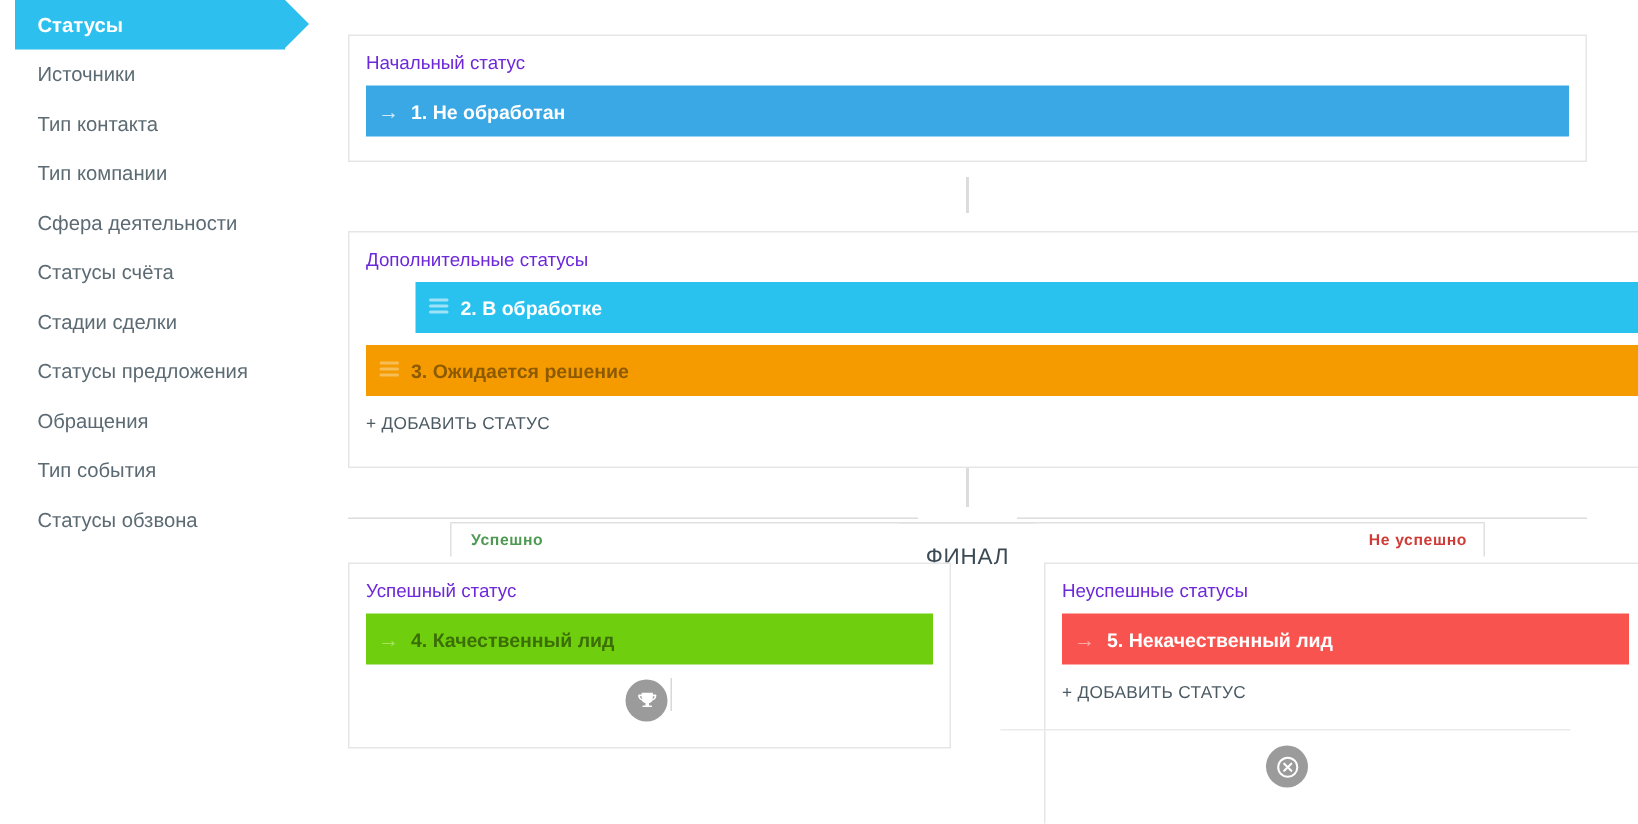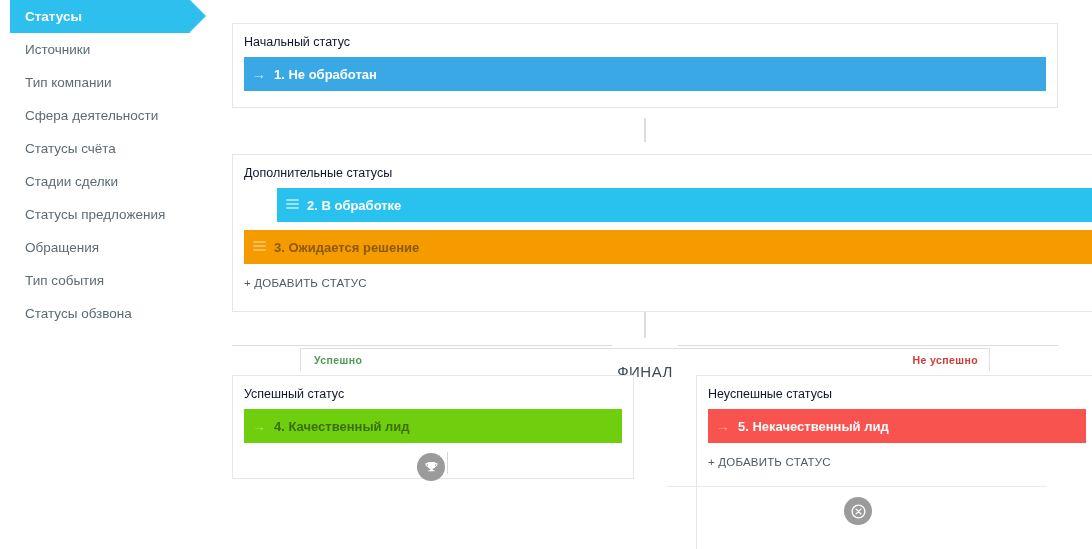--- a/index.html
+++ b/index.html
@@ -41,21 +41,21 @@
   }
 
   
   .panel {
     position: absolute;
     background: #ffffff;
     border: 1px solid #e6e6e6;
   }
   .panel-title {
     font-size: 12.5px;
-    color: #0f172a;
+    color: #6d28d9;
     padding: 11px 0 8px 11px;
   }
   .bar {
     height: 34px;
     display: flex; align-items: center;
     font-size: 13px; font-weight: bold;
     margin: 0 11px;
   }
   .bar .glyph {
     width: 30px; text-align: center;
@@ -150,20 +150,23 @@
 <div id="root">
 
   <nav class="sidebar">
     <div class="side-item active" style="top:0">
       <span class="banner">Статусы</span>
     </div>
     <div class="side-item">
       <span>Источники</span>
     </div>
     <div class="side-item">
+      <span>Тип контакта</span>
+    </div>
+    <div class="side-item">
       <span>Тип компании</span>
     </div>
     <div class="side-item">
       <span>Сфера деятельности</span>
     </div>
     <div class="side-item">
       <span>Статусы счёта</span>
     </div>
     <div class="side-item">
       <span>Стадии сделки</span>
@@ -221,21 +224,21 @@
   <div class="bracket" style="left:300px; top:348px; width:390px;">
     <div class="edge" style="left:0;"></div>
     <div class="tag success">Успешно</div>
   </div>
 
   <div class="bracket" style="left:600px; top:348px; width:390px;">
     <div class="edge" style="right:0;"></div>
     <div class="tag fail">Не успешно</div>
   </div>
 
-  <section class="panel" style="left:232px; top:375px; width:402px; height:104px;">
+  <section class="panel" style="left:232px; top:375px; width:402px; height:124px;">
     <div class="panel-title">Успешный статус</div>
     <div class="bar green">
       <span class="glyph">→</span>
       <span class="bar-label">4. Качественный лид</span>
     </div>
   </section>
   <div class="result-icon" style="left:417px; top:453px;">
     <svg width="15" height="15" viewBox="0 0 16 16" fill="#ffffff">
       <path d="M4 2h8v1.2h1.8c0.4 0 0.7 0.3 0.7 0.7 0 1.7-1.1 3.1-2.7 3.5-0.5 1-1.4 1.7-2.5 1.9V11h1.6c0.3 0 0.5 0.2 0.5 0.5v0.6H4.6v-0.6c0-0.3 0.2-0.5 0.5-0.5H6.7V9.3C5.6 9.1 4.7 8.4 4.2 7.4 2.6 7 1.5 5.6 1.5 3.9c0-0.4 0.3-0.7 0.7-0.7H4V2zm0 2.4H2.8c0.1 1 0.7 1.8 1.5 2.1-0.2-0.5-0.3-1-0.3-1.5V4.4zm8 0v0.6c0 0.5-0.1 1-0.3 1.5 0.8-0.3 1.4-1.1 1.5-2.1H12z"></path>
     </svg>

